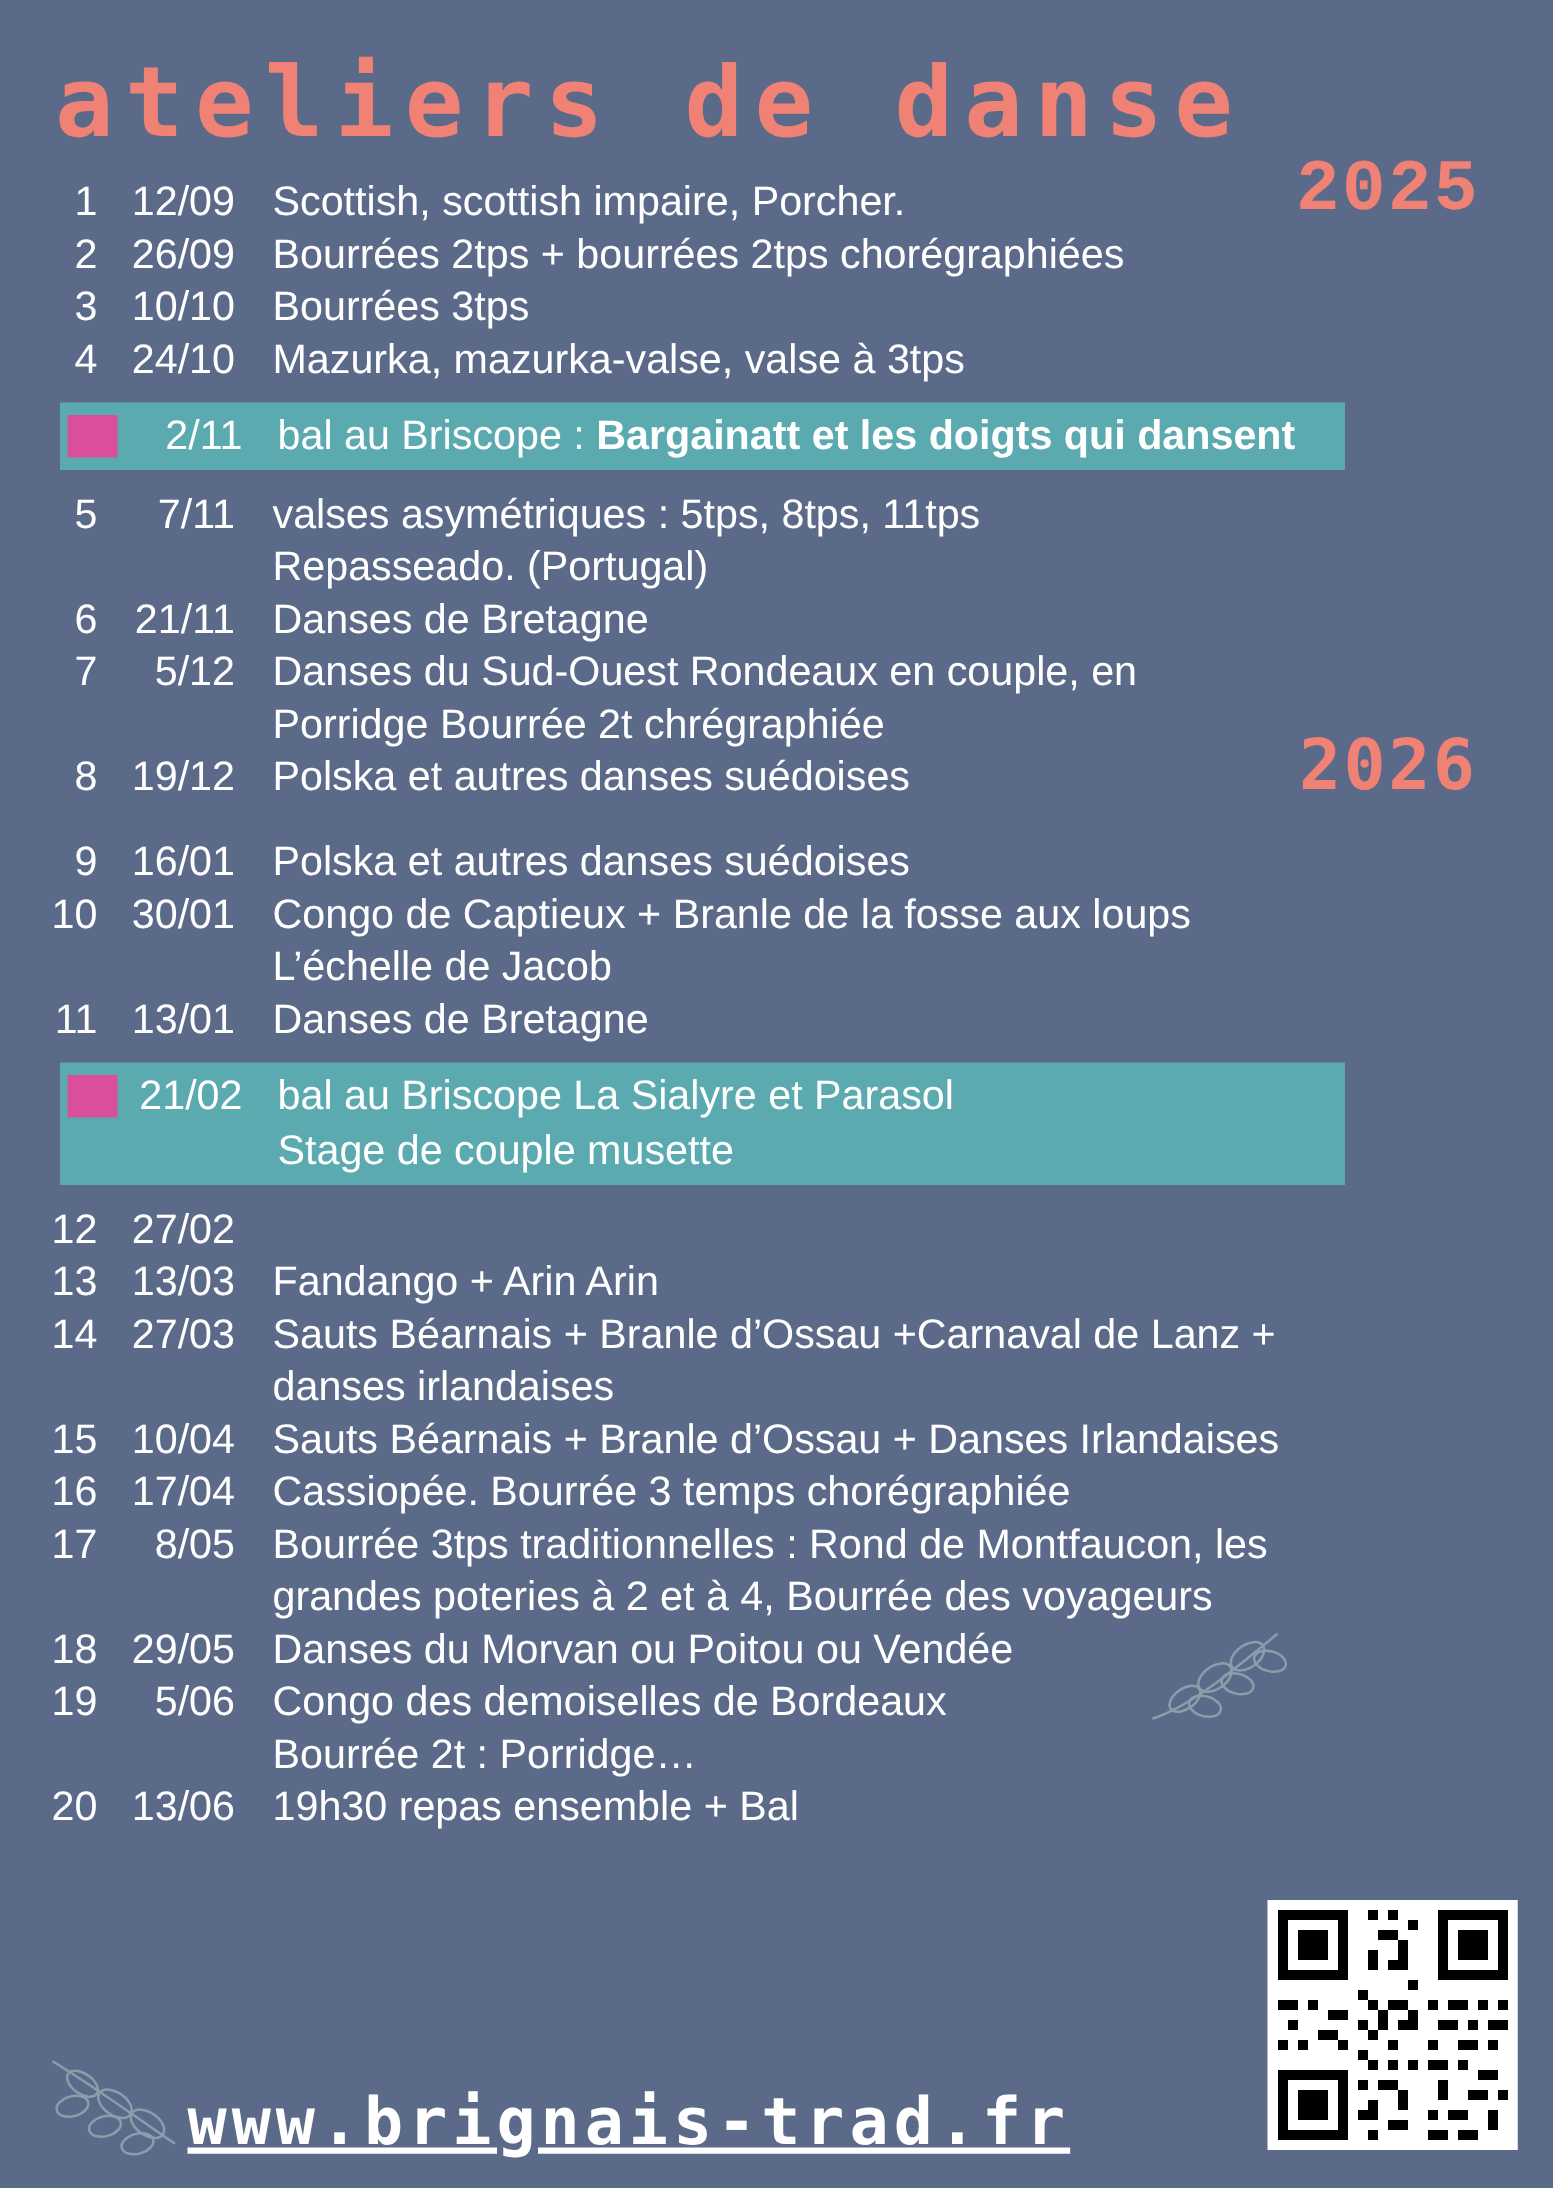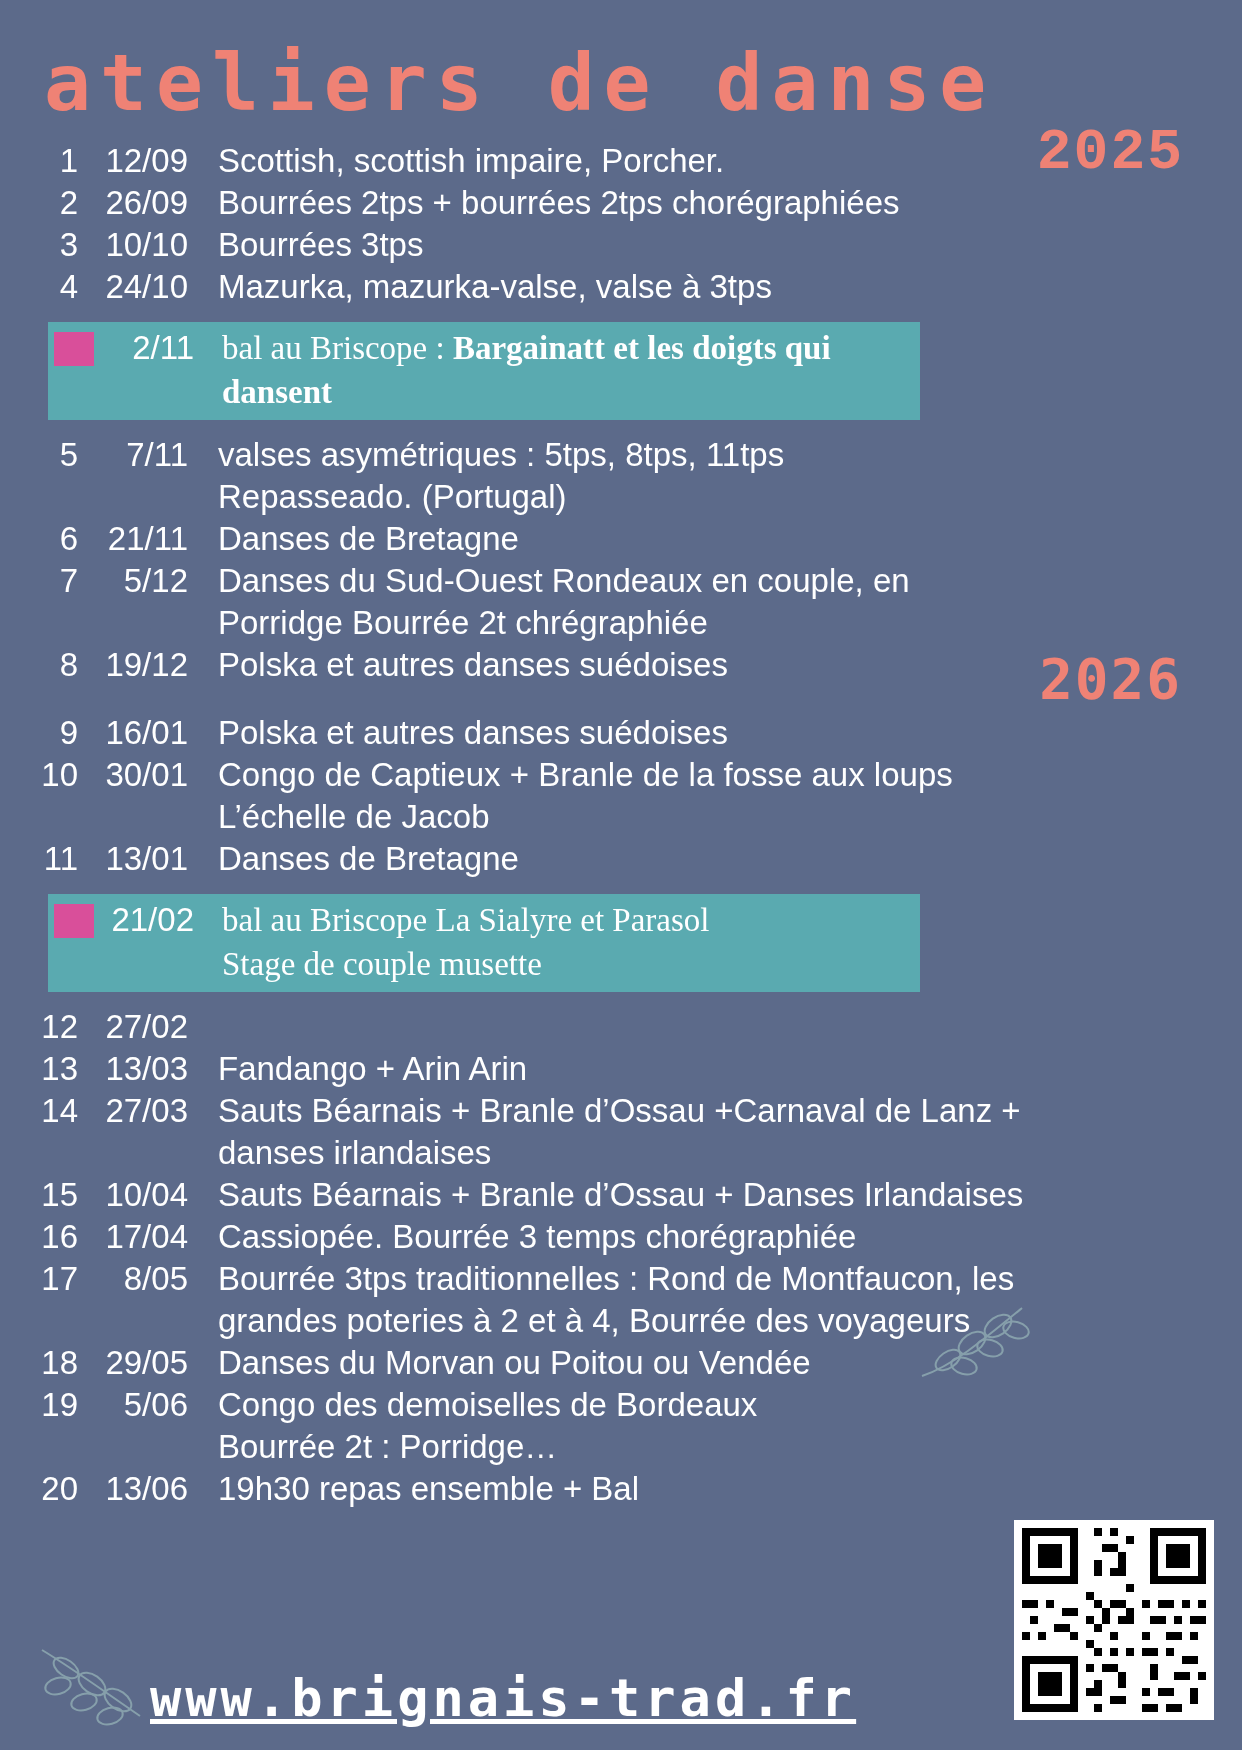--- a/index.html
+++ b/index.html
@@ -40,21 +40,21 @@
     top: 120px;
     font-family: Liberation Mono, monospace;
     font-weight: bold;
     font-size: 58px;
     color: #ef8275;
     letter-spacing: 2px;
   }
   .year-2026 {
     position: absolute;
     right: 60px;
-    top: 646px;
+    top: 580px;
     font-family: "DejaVu Sans Mono", monospace;
     font-weight: bold;
     font-size: 56px;
     color: #ef8275;
     letter-spacing: 2px;
   }
 
   
   .list {
     position: absolute;
@@ -92,40 +92,39 @@
 
   
   .bal {
     margin: 14px 0 14px 0;
     background: #5aaab0;
     display: flex;
     align-items: flex-start;
     color: #ffffff;
     font-size: 33px;
     line-height: 44px;
-    width: 872px;
+    width: 1028px;
     margin-left: 48px;
     padding: 4px 0 6px 0;
   }
   .bal .swatch {
     width: 40px;
     height: 34px;
     background: #d94f9a;
     flex: 0 0 40px;
     margin: 6px 0 0 6px;
   }
   .bal .date {
     flex: 0 0 100px;
     text-align: right;
     padding-right: 6px;
   }
   .bal .label {
     flex: 1 1 auto;
     padding-left: 22px;
-    font-family: Liberation Serif, serif;
   }
   .bal .label b {
     font-weight: bold;
   }
   .bal .label .cont {
     display: block;
   }
   .spacer-md { height: 26px; }
 
   

